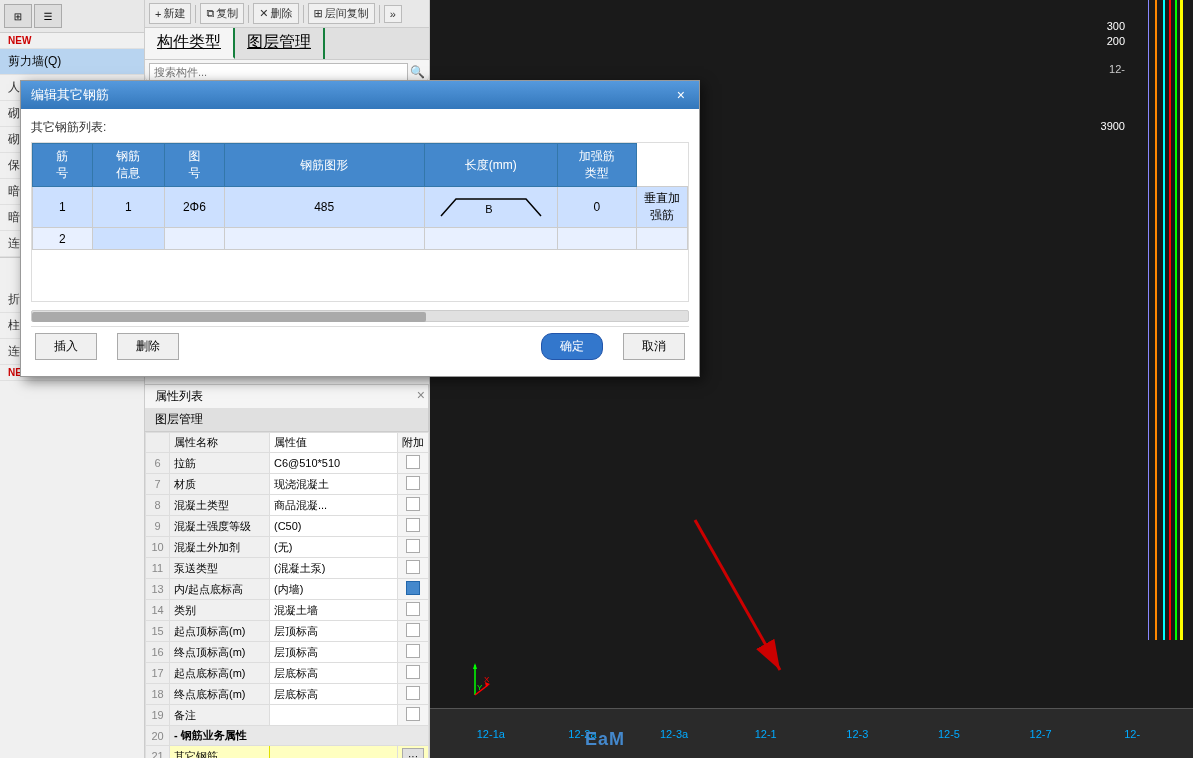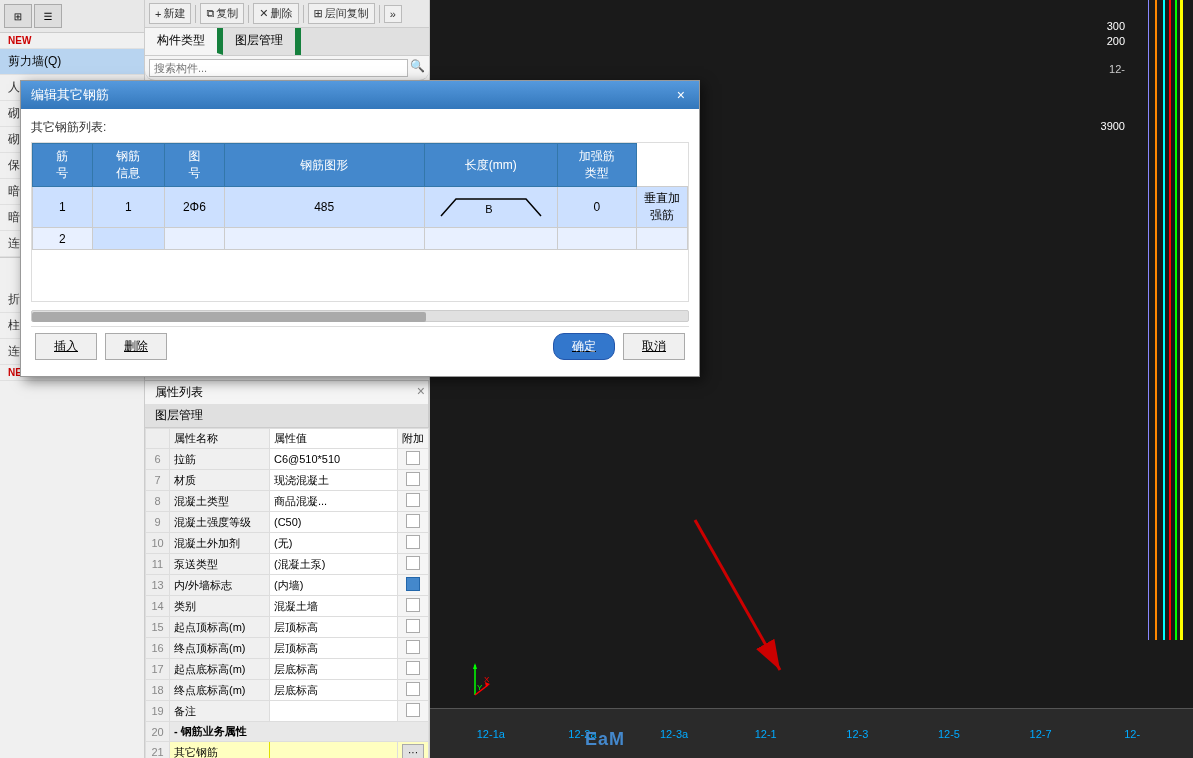--- a/index.html
+++ b/index.html
@@ -77,28 +77,30 @@
 
     
     .middle-tabs {
       display: flex;
       border-bottom: 1px solid #ccc;
       background: #e0e0e0;
     }
     .middle-tab {
       padding: 4px 12px;
       cursor: pointer;
-      font-size: 12px;
-      border-right: 6px solid #15803d;
+      font-size: 16px;
+      border-right: 2px solid #15803d;
+      text-decoration: underline;
     }
     .middle-tab.active { background: #f5f5f5; border-bottom: 2px solid #f5f5f5; }
 
     
     .search-box {
       display: flex;
+      align-items: center;
       padding: 3px 4px;
       border-bottom: 1px solid #ccc;
       background: #f5f5f5;
       border-radius: 10px;
     }
     .search-input {
       flex: 1;
       border: 1px solid #bbb;
       padding: 2px 4px;
       font-size: 11px;
@@ -219,25 +221,24 @@
     .dialog-scroll-area {
       height: 160px;
       overflow-y: auto;
       border: 1px solid #ddd;
       margin-bottom: 8px;
     }
 
     
     .dialog-buttons {
       display: flex;
-      gap: 8px;
+      gap: 20px;
       align-items: center;
       padding: 6px 4px;
       border-top: 1px solid #ddd;
-      text-decoration: underline;
     }
     .dialog-btn {
       padding: 4px 18px;
       font-size: 12px;
       cursor: pointer;
       border: 1px solid #aaa;
       background: #f0f0f0;
     }
     .dialog-btn.primary {
       background: #3377cc;
@@ -417,21 +418,21 @@
             <td class="prop-add"><span class="empty-checkbox"></span></td>
           </tr>
         <tr>
             <td class="row-num">11</td>
             <td class="prop-name">泵送类型</td>
             <td class="prop-val">(混凝土泵)</td>
             <td class="prop-add"><span class="empty-checkbox"></span></td>
           </tr>
         <tr>
             <td class="row-num">13</td>
-            <td class="prop-name">内/外墙标志</td>
+            <td class="prop-name">内/起点底标高</td>
             <td class="prop-val">(内墙)</td>
             <td class="prop-add"><span class="blue-checkbox"></span></td>
           </tr>
         <tr>
             <td class="row-num">14</td>
             <td class="prop-name">类别</td>
             <td class="prop-val">混凝土墙</td>
             <td class="prop-add"><span class="empty-checkbox"></span></td>
           </tr>
         <tr>

